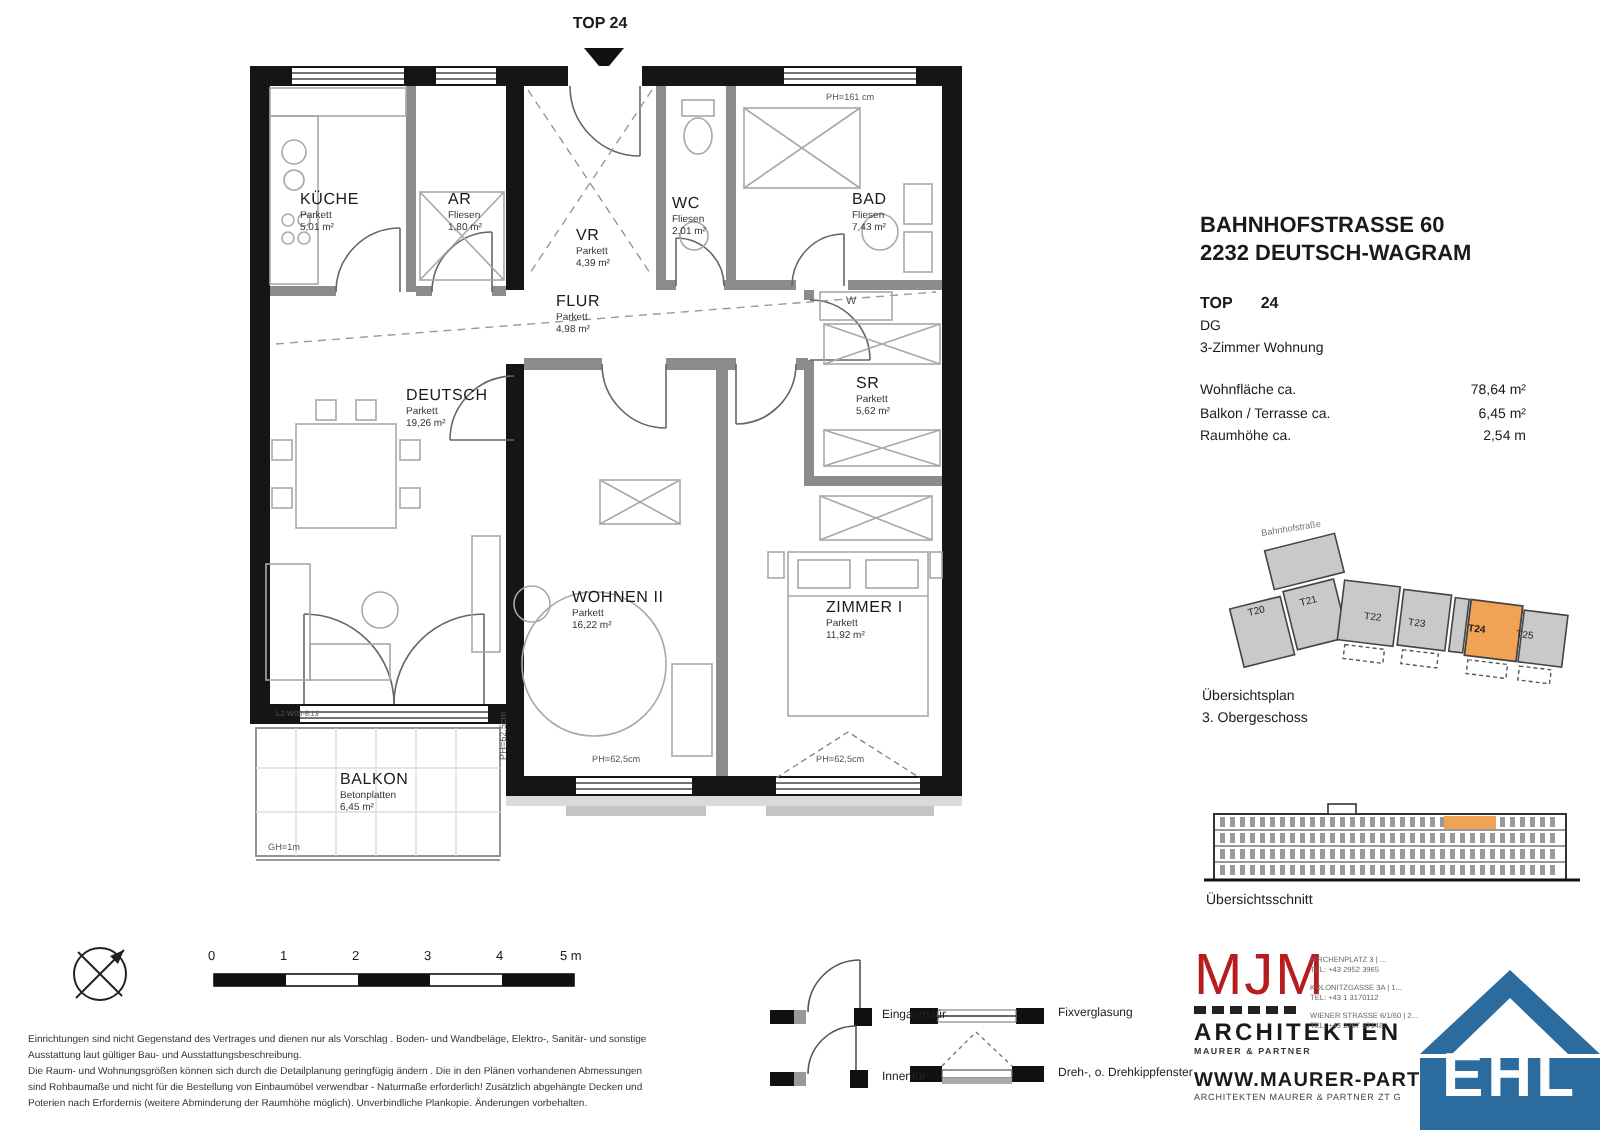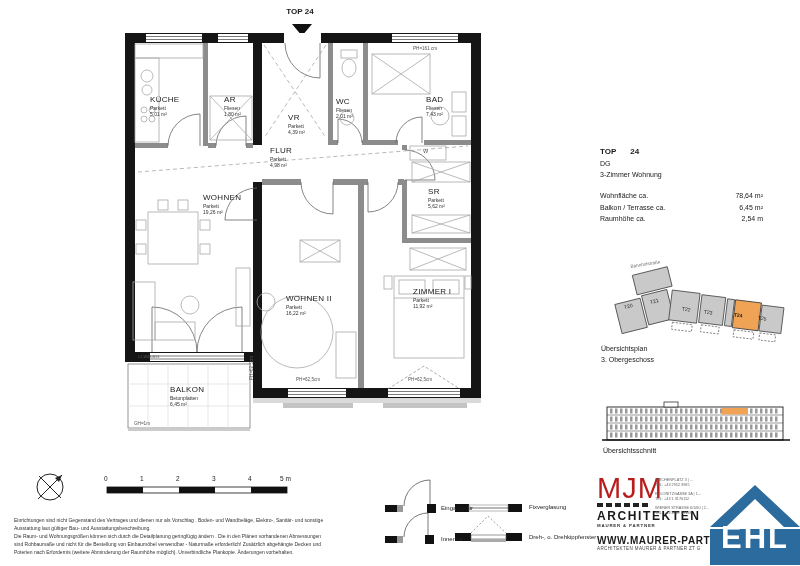--- a/index.html
+++ b/index.html
@@ -328,59 +328,63 @@
   <div class="room-label" style="left:336px;top:97px">
     <div class="rname">WC</div>
     <div class="rsub">Fliesen</div>
     <div class="rsub">2,01 m²</div>
   </div>
   <div class="room-label" style="left:426px;top:95px">
     <div class="rname">BAD</div>
     <div class="rsub">Fliesen</div>
     <div class="rsub">7,43 m²</div>
   </div>
-  <div class="room-label" style="left:270px;top:146px">
+  <div class="room-label" style="left:278px;top:146px">
     <div class="rname">FLUR</div>
     <div class="rsub">Parkett</div>
     <div class="rsub">4,98 m²</div>
   </div>
   <div class="room-label" style="left:203px;top:193px">
-    <div class="rname">WOHNEN</div>
+    <div class="rname">DEUTSCH</div>
     <div class="rsub">Parkett</div>
     <div class="rsub">19,26 m²</div>
   </div>
   <div class="room-label" style="left:428px;top:187px">
     <div class="rname">SR</div>
     <div class="rsub">Parkett</div>
     <div class="rsub">5,62 m²</div>
   </div>
   <div class="room-label" style="left:286px;top:294px">
     <div class="rname">WOHNEN II</div>
     <div class="rsub">Parkett</div>
     <div class="rsub">16,22 m²</div>
   </div>
-  <div class="room-label" style="left:413px;top:287px">
+  <div class="room-label" style="left:413px;top:299px">
     <div class="rname">ZIMMER I</div>
     <div class="rsub">Parkett</div>
     <div class="rsub">11,92 m²</div>
   </div>
   <div class="room-label" style="left:170px;top:385px">
     <div class="rname">BALKON</div>
     <div class="rsub">Betonplatten</div>
     <div class="rsub">6,45 m²</div>
   </div>
 
   <div class="anno" style="left:413px;top:46px">PH=161 cm</div>
   <div class="anno" style="left:296px;top:377px">PH=62,5cm</div>
   <div class="anno" style="left:408px;top:377px">PH=62,5cm</div>
   <div class="anno" style="left:249px;top:380px;transform:rotate(-90deg);transform-origin:left top">PH=62,5cm</div>
   <div class="anno" style="left:423px;top:148px;font-size:5.5px">W</div>
   <div class="anno" style="left:134px;top:421px">GH=1m</div>
   <div class="anno" style="left:138px;top:355px;font-size:3.8px">L2-W08-B13</div>
 
+  <div class="addr">
+    <div>BAHNHOFSTRASSE 60</div>
+    <div>2232 DEUTSCH-WAGRAM</div>
+  </div>
   <div class="unitrow">
     <span>TOP</span><span class="num">24</span>
   </div>
   <div class="floorshort">DG</div>
   <div class="apttype">3-Zimmer Wohnung</div>
   <div class="metrics">
     <div class="row">
       <span>Wohnfläche ca.</span>
       <span>78,64 m²</span>
     </div>

